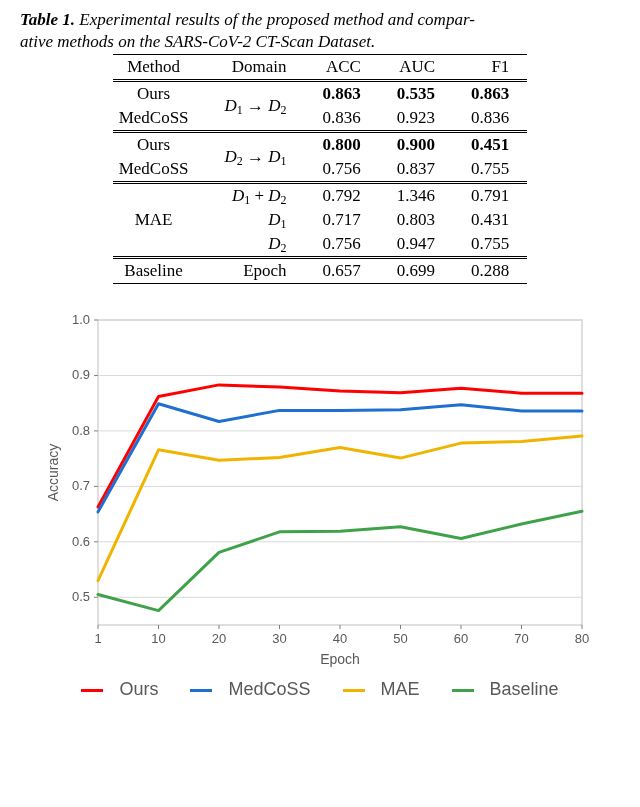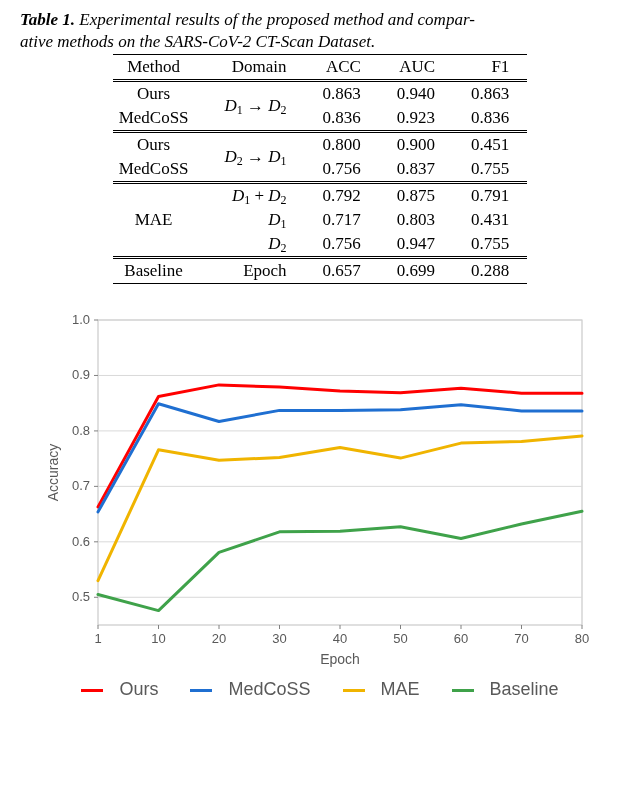--- a/index.html
+++ b/index.html
@@ -24,21 +24,21 @@
   td, th {
     padding: 2px 18px;
     text-align: right;
     font-weight: normal;
   }
   .methcol { text-align: center; padding-left: 6px; padding-right: 18px;}
   .topb { border-top: 1.5px solid #000; }
   .botb { border-bottom: 1.5px solid #000; }
   .midb { border-bottom: 1px solid #000; }
   .dbl  { border-top: 3px double #000; }
-  .bold { font-weight: normal; }
+  .bold { font-weight: bold; }
   .sub { font-size: 12px; position: relative; top: 3px;}
 
   
   .chart-wrap {
     width: 560px;
     margin: 10px auto 0 auto;
     font-family: Arial, Helvetica, sans-serif;
     font-size: 13px;
     color: #595959;
   }
@@ -71,21 +71,21 @@
     <th>Domain</th>
     <th>ACC</th>
     <th>AUC</th>
     <th>F1</th>
   </tr>
 
   <tr class="dbl">
     <td class="methcol">Ours</td>
     <td rowspan="2"><i>D</i><span class="sub">1</span> → <i>D</i><span class="sub">2</span></td>
     <td class="bold">0.863</td>
-    <td class="bold">0.940</td>
+    <td class="bold">0.535</td>
     <td class="bold">0.863</td>
   </tr>
   <tr class="midb">
     <td class="methcol">MedCoSS</td>
     <td>0.836</td>
     <td>0.923</td>
     <td>0.836</td>
   </tr>
 
   <tr class="dbl">
@@ -99,21 +99,21 @@
     <td class="methcol">MedCoSS</td>
     <td>0.756</td>
     <td>0.837</td>
     <td>0.755</td>
   </tr>
 
   <tr class="dbl">
     <td class="methcol" rowspan="3" style="vertical-align:middle">MAE</td>
     <td><i>D</i><span class="sub">1</span> + <i>D</i><span class="sub">2</span></td>
     <td>0.792</td>
-    <td>0.875</td>
+    <td>1.346</td>
     <td>0.791</td>
   </tr>
   <tr>
     <td><i>D</i><span class="sub">1</span></td>
     <td>0.717</td>
     <td>0.803</td>
     <td>0.431</td>
   </tr>
   <tr class="midb">
     <td><i>D</i><span class="sub">2</span></td>

